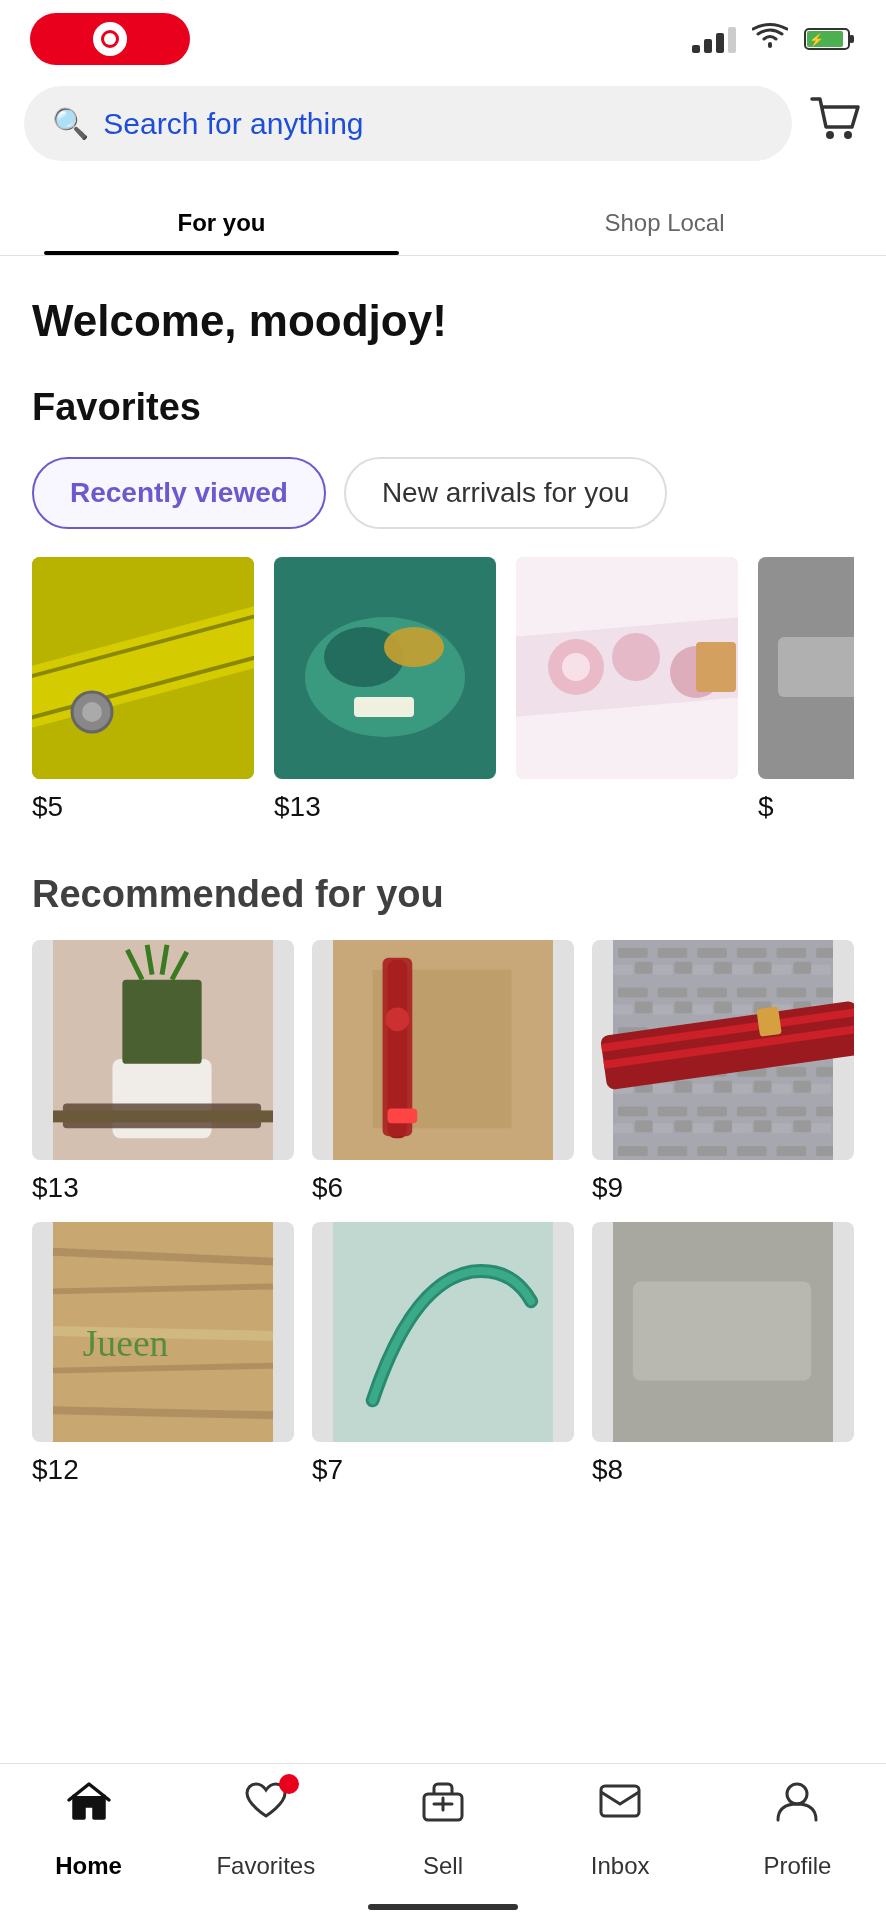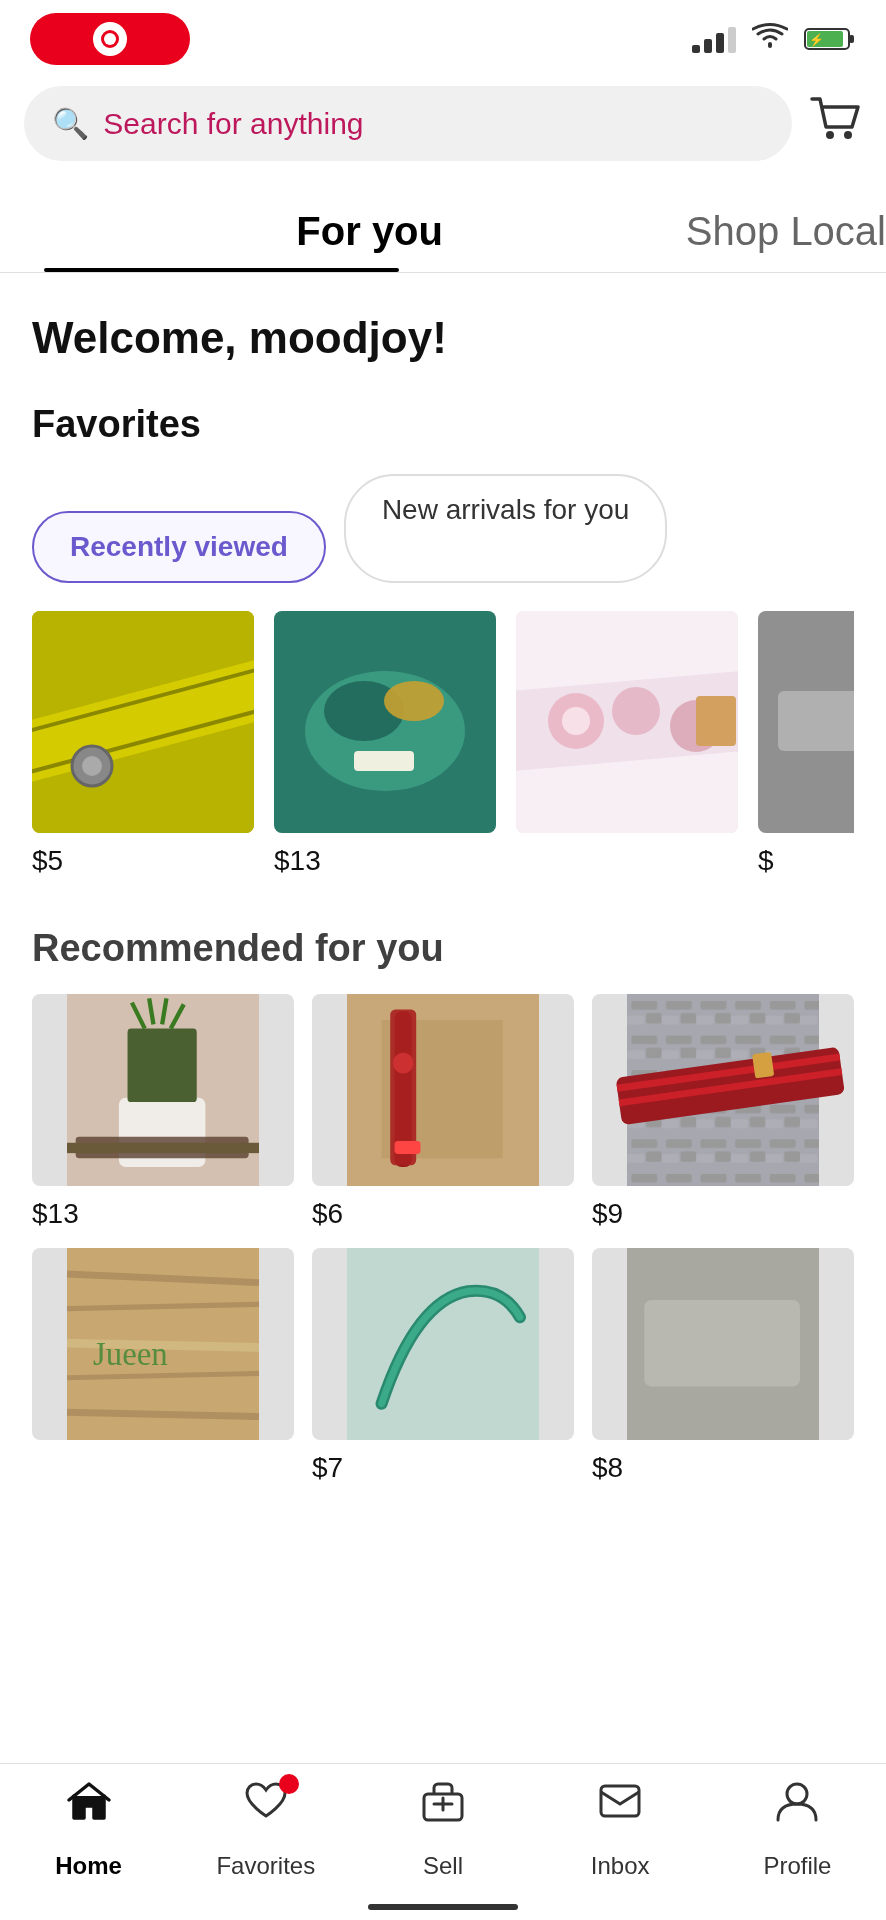--- a/index.html
+++ b/index.html
@@ -90,39 +90,39 @@
       border-radius: 50px;
       padding: 20px 28px;
       gap: 14px;
     }
     .search-icon {
       font-size: 30px;
       color: #666;
     }
     .search-placeholder {
       font-size: 30px;
-      color: #be185d;
+      color: #1d4ed8;
     }
     .cart-icon {
       font-size: 44px;
       color: #333;
       cursor: pointer;
     }
 
     
     .tabs {
       display: flex;
       border-bottom: 1px solid #e0e0e0;
       margin-top: 8px;
     }
     .tab {
       flex: 1;
-      text-align: right;
+      text-align: center;
       padding: 24px 0 18px;
-      font-size: 40px;
+      font-size: 24px;
       color: #666;
       cursor: pointer;
       position: relative;
     }
     .tab.active {
       color: #000;
       font-weight: 600;
     }
     .tab.active::after {
       content: '';
@@ -170,21 +170,20 @@
       border: 2px solid #ddd;
       background: #fff;
       color: #333;
       white-space: nowrap;
     }
     .pill.active {
       border-color: #6a5acd;
       color: #6a5acd;
       font-weight: 600;
       background: #f8f7ff;
-      margin-top: 37px;
     }
 
     
     .product-row {
       display: flex;
       gap: 20px;
       overflow-x: auto;
       padding-bottom: 10px;
       scrollbar-width: none;
     }
@@ -215,21 +214,21 @@
       display: grid;
       grid-template-columns: repeat(3, 1fr);
       gap: 18px;
       padding: 0 32px;
     }
     .product-grid .product-card {
       width: 100%;
     }
     .product-grid .product-image {
       width: 100%;
-      height: 192px;
+      height: 220px;
     }
 
     
     .bottom-nav {
       position: fixed;
       bottom: 0;
       left: 0;
       width: 886px;
       background: #fff;
       border-top: 1px solid #e0e0e0;
@@ -488,20 +487,21 @@
           <svg width="100%" height="100%" viewBox="0 0 222 222" style="position:absolute;top:0;left:0;">
             <rect width="222" height="222" fill="#c8a870"></rect>
             <line x1="0" y1="30" x2="222" y2="40" stroke="#b09060" stroke-width="8"></line>
             <line x1="0" y1="70" x2="222" y2="65" stroke="#b09060" stroke-width="6"></line>
             <line x1="0" y1="110" x2="222" y2="115" stroke="#d0b880" stroke-width="10"></line>
             <line x1="0" y1="150" x2="222" y2="145" stroke="#b09060" stroke-width="6"></line>
             <line x1="0" y1="190" x2="222" y2="195" stroke="#b09060" stroke-width="8"></line>
             <text x="30" y="135" font-family="cursive" font-size="38" fill="#4a8a3a" opacity="0.9">Jueen</text>
           </svg>
         </div>
+        <div class="product-price">$12</div>
       </div>
 
       <div class="product-card">
         <div class="product-image" style="overflow:hidden;position:relative;">
           <svg width="100%" height="100%" viewBox="0 0 222 222" style="position:absolute;top:0;left:0;">
             <rect width="222" height="222" fill="#c0d8d0"></rect>
             <path d="M40 180 Q80 60 140 50 Q180 45 200 80" stroke="#2a8a70" stroke-width="14" fill="none" stroke-linecap="round"></path>
             <path d="M40 180 Q80 60 140 50 Q180 45 200 80" stroke="#3aaa88" stroke-width="8" fill="none" stroke-linecap="round"></path>
           </svg>
         </div>

